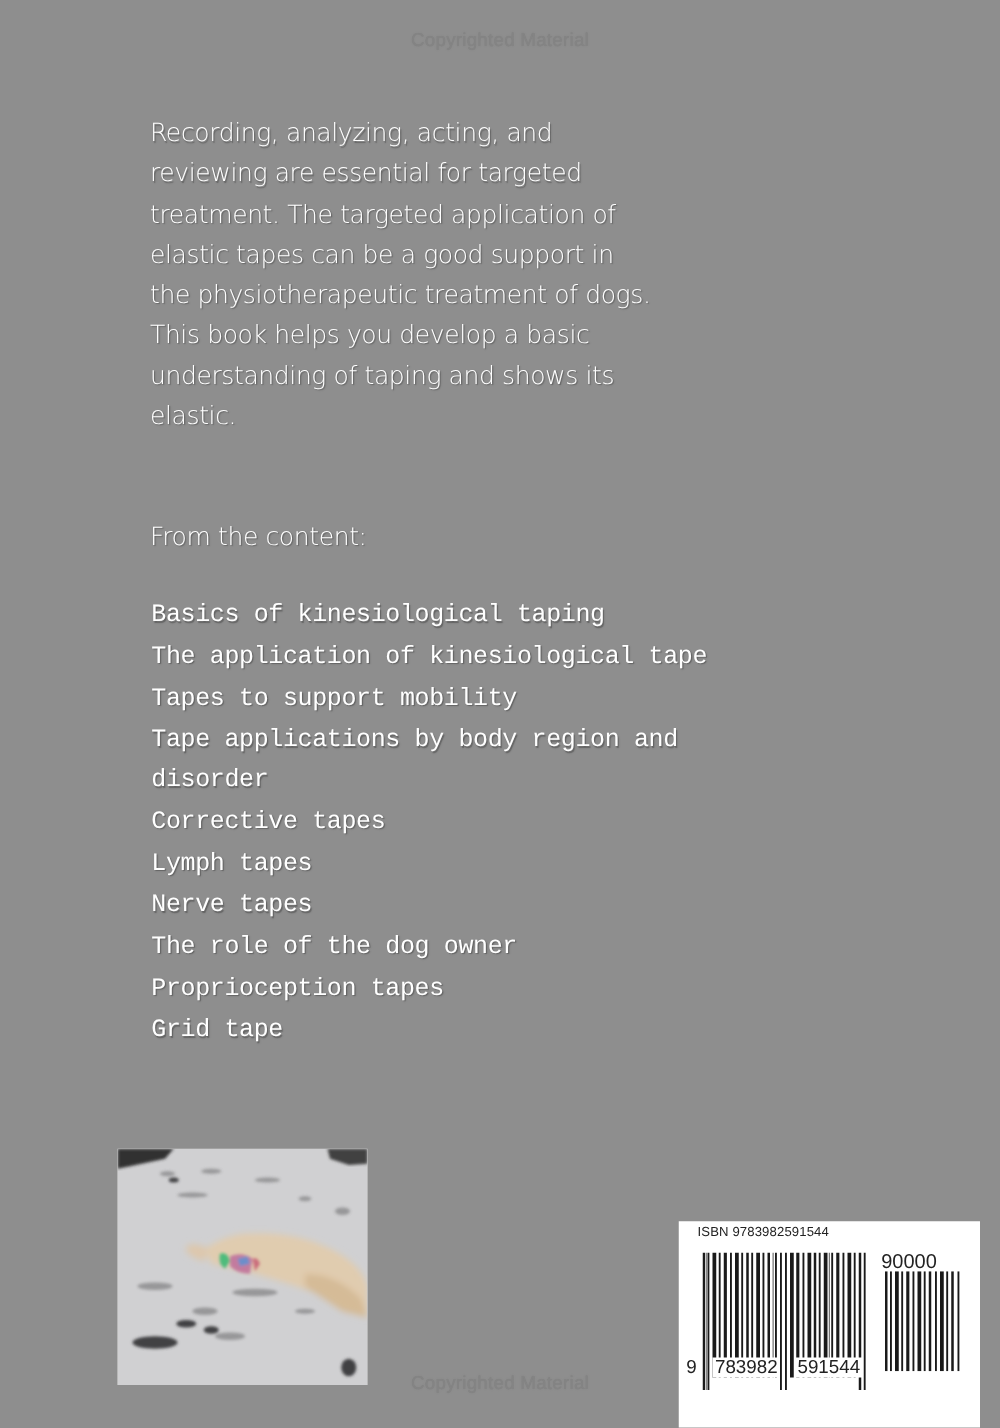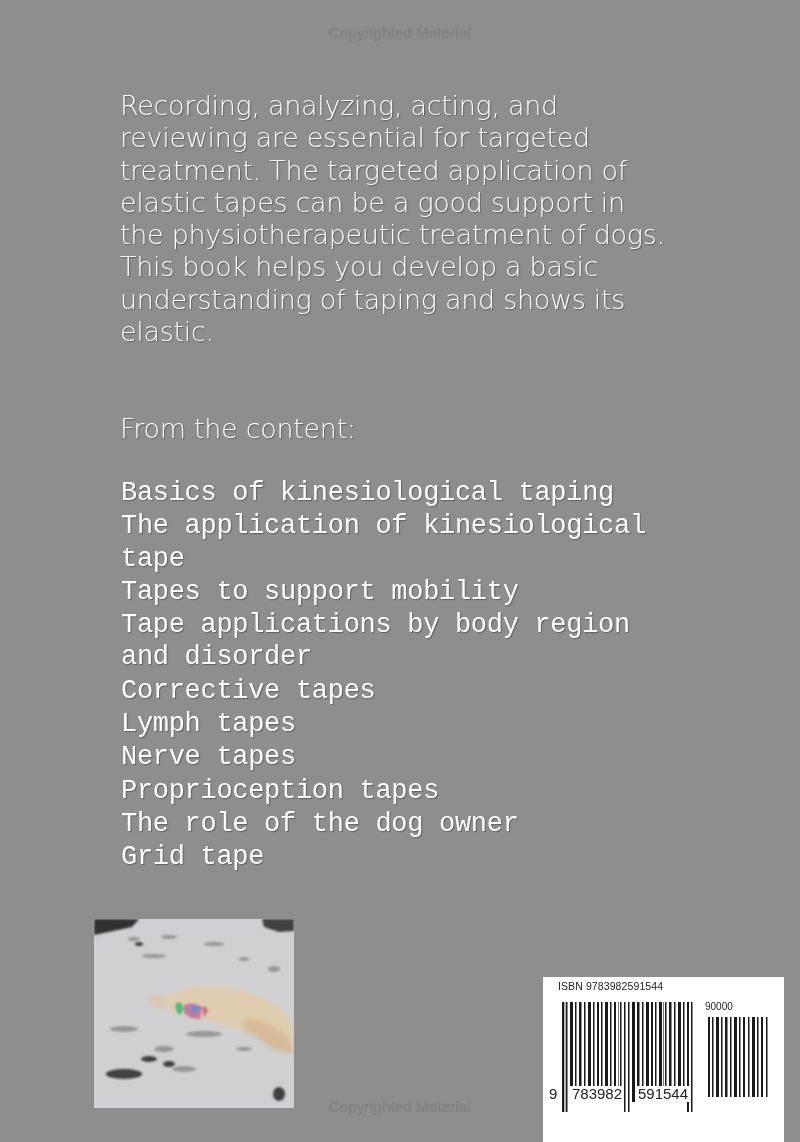--- a/index.html
+++ b/index.html
@@ -27,21 +27,21 @@
     }
     .watermark.top { top: 24px; }
     .watermark.bottom { top: 1098px; }
 
     .text-block {
       position: absolute;
       left: 120px;
       width: 580px;
       color: #ffffff;
       font-family: "DejaVu Sans", sans-serif;
-      font-size: 27px;
+      font-size: 20px;
       line-height: 32.3px;
       letter-spacing: -0.3px;
       text-shadow: 1px 1px 1px rgba(60,60,60,0.55);
       font-weight: 300;
     }
     .blurb {
       top: 90px;
     }
     .blurb p {
       margin: 0;
@@ -87,21 +87,21 @@
       font-family: "Liberation Sans", sans-serif;
       font-size: 10.5px;
       color: #222;
       letter-spacing: 0.1px;
     }
     .addon-label {
       position: absolute;
       left: 162px;
       top: 24px;
       font-family: "Liberation Sans", sans-serif;
-      font-size: 10px;
+      font-size: 16px;
       color: #222;
     }
     .barcode-main {
       position: absolute;
       left: 19px;
       top: 25px;
     }
     .barcode-addon {
       position: absolute;
       left: 165px;
@@ -138,22 +138,22 @@
 <div class="text-block content-heading">From the content:</div>
 
 <ul class="text-block content-list">
   <li>Basics of kinesiological taping</li>
   <li>The application of kinesiological tape</li>
   <li>Tapes to support mobility</li>
   <li style="width:520px">Tape applications by body region and disorder</li>
   <li>Corrective tapes</li>
   <li>Lymph tapes</li>
   <li>Nerve tapes</li>
+  <li>The role of the dog owner</li>
   <li>Proprioception tapes</li>
-  <li>The role of the dog owner</li>
   <li>Grid tape</li>
 </ul>
 
 <div class="photo">
   <svg width="200" height="189" viewBox="0 0 200 189">
     <defs>
       <filter id="blur1">
           <feGaussianBlur stdDeviation="1.2"></feGaussianBlur>
         </filter>
       <filter id="blur2">

